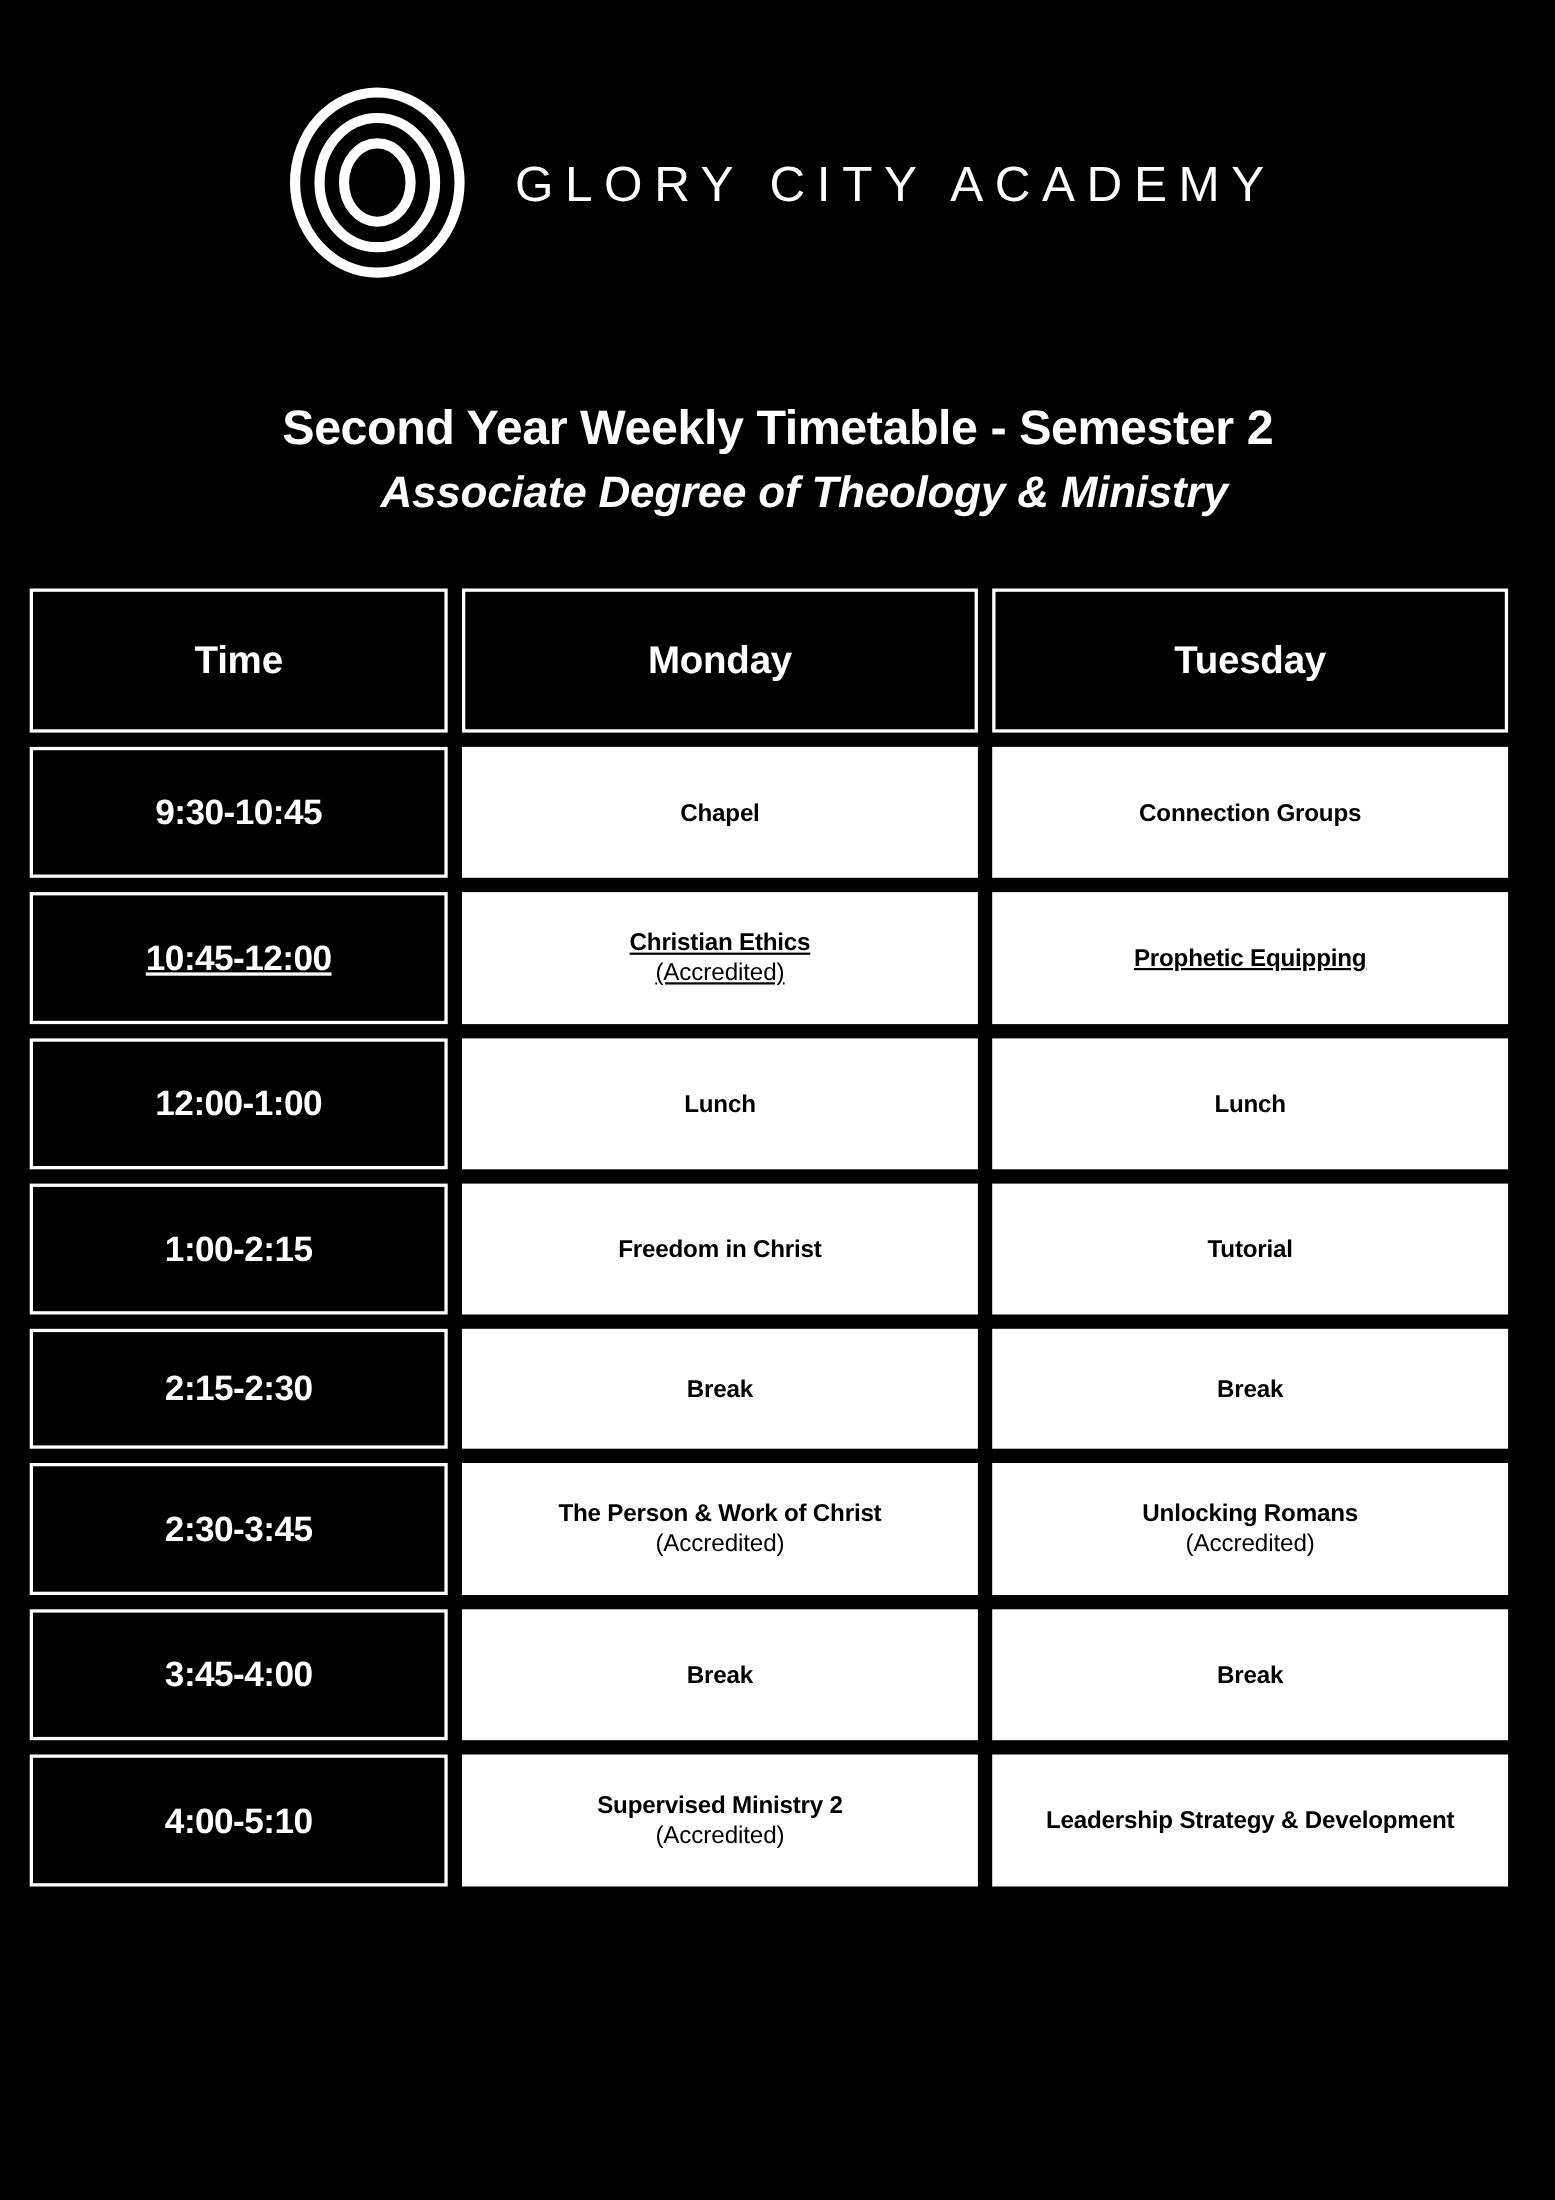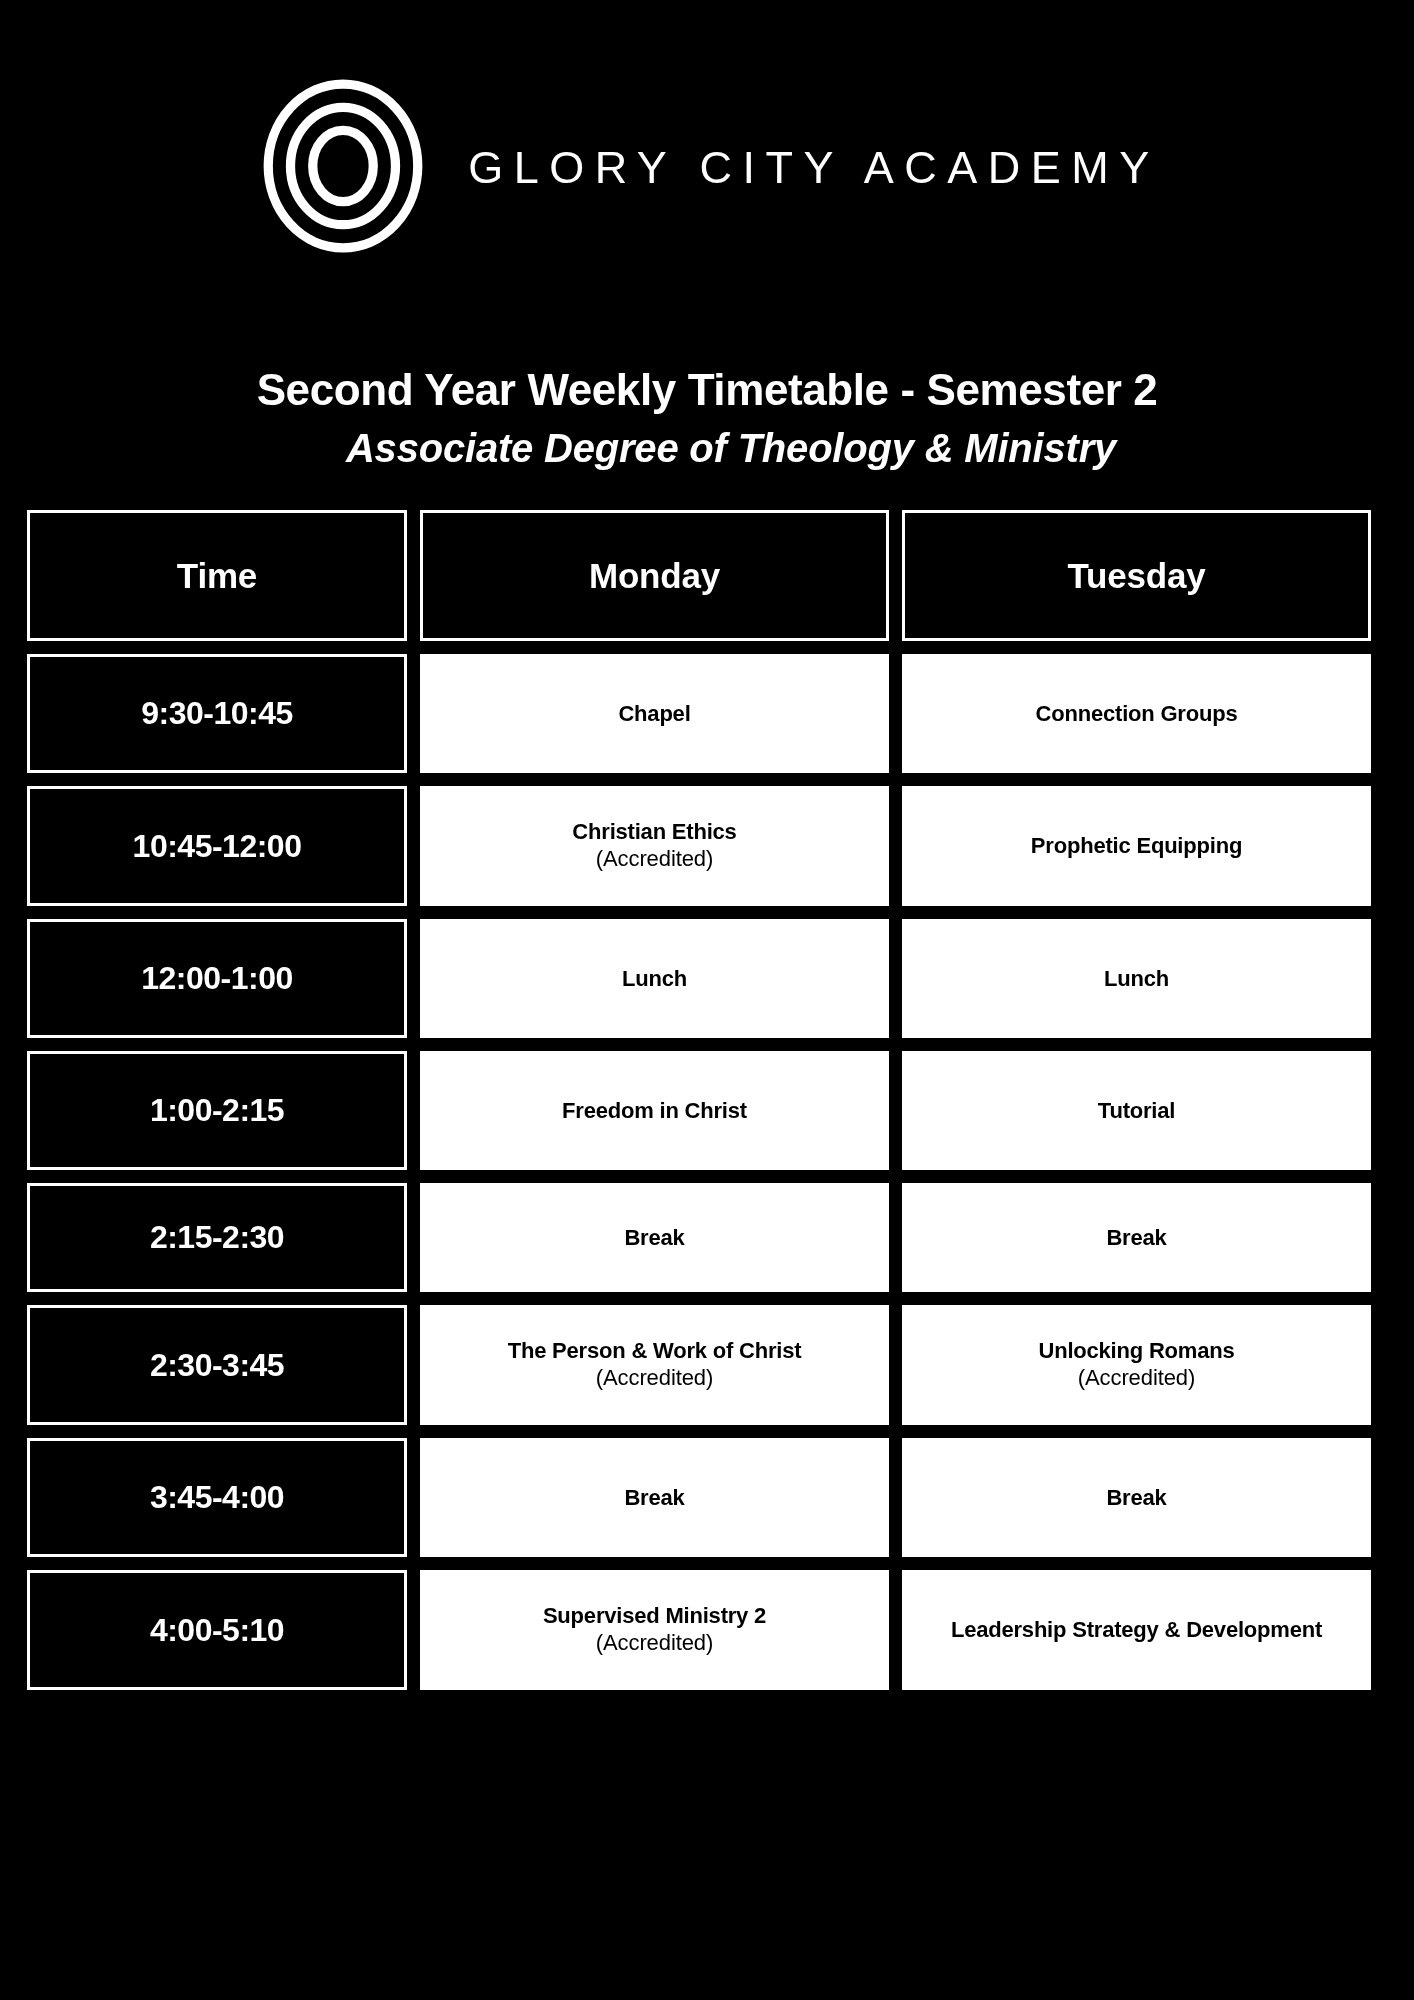--- a/index.html
+++ b/index.html
@@ -74,21 +74,21 @@
     letter-spacing: -0.2px;
     line-height: 1.16;
     margin-top: 10px;
     white-space: nowrap;
     margin-left: 48px;
   }
 
   
   .timetable {
     position: absolute;
-    top: 510px;
+    top: 535px;
     left: 27px;
     width: 1356px;
     display: flex;
     flex-direction: column;
     gap: 13px;
   }
   .tt-row {
     display: flex;
     gap: 13px;
     align-items: stretch;
@@ -155,21 +155,21 @@
   }
   
   .overflow-text {
     position: relative;
     width: 469px;
     overflow: visible;
   }
 
   
   .h-r1 { height: 119px; }
-  .h-r2 { height: 120px; }
+  .h-r2 { height: 120px; text-decoration: underline; }
   .h-r3 { height: 119px; }
   .h-r4 { height: 119px; }
   .h-r5 { height: 109px; }
   .h-r6 { height: 120px; }
   .h-r7 { height: 119px; }
   .h-r8 { height: 120px; }
 </style>
 </head>
 <body>
 

